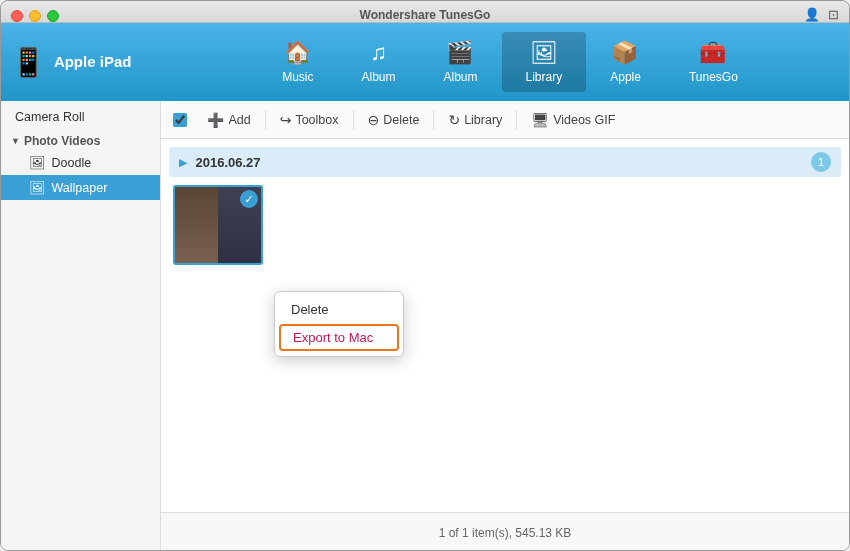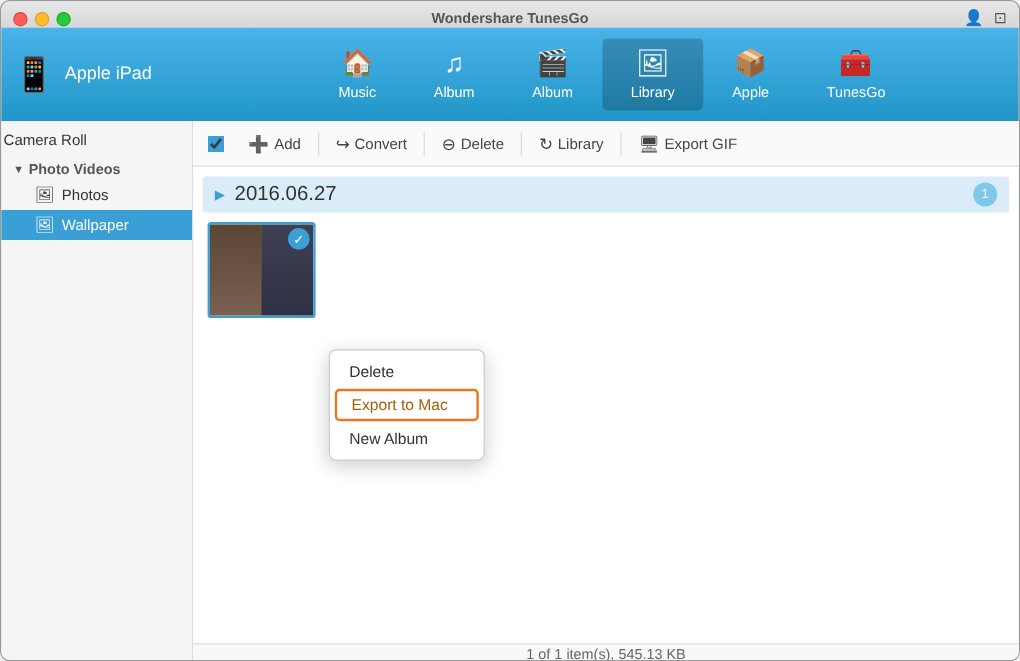--- a/index.html
+++ b/index.html
@@ -66,21 +66,21 @@
       align-items: center;
       color: white;
       min-width: 170px;
     }
     .device-icon {
       font-size: 28px;
       margin-right: 8px;
     }
     .device-name {
       font-size: 15px;
-      font-weight: 400;
+      font-weight: 700;
       line-height: 1.2;
     }
     .nav-tabs {
       display: flex;
       align-items: center;
       flex: 1;
       justify-content: center;
       gap: 0;
     }
     .nav-tab {
@@ -110,21 +110,21 @@
 
     
     .sidebar {
       width: 160px;
       background: #f5f5f5;
       border-right: 1px solid #ddd;
       padding-top: 4px;
       flex-shrink: 0;
     }
     .sidebar-item {
-      padding: 5px 10px 5px 2px;
+      padding: 5px 10px 5px 14px;
       cursor: pointer;
       font-size: 12.5px;
       color: #333;
       display: flex;
       align-items: center;
       gap: 6px;
     }
     .sidebar-item.active {
       background: #3a9fd5;
       color: white;
@@ -195,21 +195,21 @@
     
     .date-group-header {
       display: flex;
       align-items: center;
       background: #d9ecf8;
       padding: 5px 10px;
       margin-bottom: 8px;
       border-radius: 3px;
     }
     .date-group-chevron { color: #3a9fd5; margin-right: 8px; font-size: 11px; }
-    .date-group-label { font-size: 17px; color: #333; font-weight: 400; flex: 1; }
+    .date-group-label { font-size: 13px; color: #333; font-weight: 700; flex: 1; }
     .date-group-count {
       background: #7ec8e8;
       color: white;
       border-radius: 50%;
       width: 20px;
       height: 20px;
       display: flex;
       align-items: center;
       justify-content: center;
       font-size: 11px;
@@ -263,21 +263,21 @@
       content: '';
       display: block;
       width: 50%;
       height: 100%;
       background: linear-gradient(180deg, #404055 0%, #303045 100%);
       float: right;
     }
 
     
     .statusbar {
-      height: 16px;
+      height: 40px;
       border-top: 1px solid #ddd;
       display: flex;
       align-items: center;
       justify-content: center;
       font-size: 12px;
       color: #666;
       background: #f8f8f8;
     }
 
     
@@ -299,21 +299,21 @@
       color: #333;
       cursor: pointer;
       display: flex;
       align-items: center;
     }
     .context-menu-item.highlighted {
       border: 2px solid #e87820;
       border-radius: 4px;
       margin: 1px 4px;
       padding: 4px 12px;
-      color: #a16207;
+      color: #be185d;
     }
   </style>
 </head>
 <body>
 
 <div class="titlebar">
   <div class="titlebar-buttons">
     <span class="tb-btn tb-close"></span>
     <span class="tb-btn tb-min"></span>
     <span class="tb-btn tb-max"></span>
@@ -363,55 +363,55 @@
   <div class="sidebar">
     <div class="sidebar-item">
       <span>Camera Roll</span>
     </div>
     <div class="sidebar-section">
       <span class="chevron">▼</span>
       <span>Photo Videos</span>
     </div>
     <div class="sidebar-item sidebar-sub">
       <span class="folder-icon">🖼</span>
-      <span>Photos</span>
+      <span>Doodle</span>
     </div>
     <div class="sidebar-item sidebar-sub active">
       <span class="folder-icon">🖼</span>
       <span>Wallpaper</span>
     </div>
   </div>
 
   <div class="content">
 
     <div class="toolbar">
       <input type="checkbox" class="toolbar-checkbox" checked="" style="">
       <button class="toolbar-btn">
         <span class="btn-icon">➕</span>
         <span>Add</span>
       </button>
       <div class="toolbar-sep"></div>
       <button class="toolbar-btn">
         <span class="btn-icon">↪</span>
-        <span>Convert</span>
+        <span>Toolbox</span>
       </button>
       <div class="toolbar-sep"></div>
       <button class="toolbar-btn">
         <span class="btn-icon">⊖</span>
         <span>Delete</span>
       </button>
       <div class="toolbar-sep"></div>
       <button class="toolbar-btn">
         <span class="btn-icon">↻</span>
         <span>Library</span>
       </button>
       <div class="toolbar-sep"></div>
       <button class="toolbar-btn">
         <span class="btn-icon">🖥</span>
-        <span>Export GIF</span>
+        <span>Videos GIF</span>
       </button>
     </div>
 
     <div class="photo-area">
       <div class="date-group-header">
         <span class="date-group-chevron">▶</span>
         <span class="date-group-label">2016.06.27</span>
         <span class="date-group-count">1</span>
       </div>
       <div class="photo-grid">
@@ -426,19 +426,16 @@
       <span>1 of 1 item(s), 545.13 KB</span>
     </div>
 
     <div class="context-menu">
       <div class="context-menu-item">
         <span>Delete</span>
       </div>
       <div class="context-menu-item highlighted">
         <span>Export to Mac</span>
       </div>
-      <div class="context-menu-item">
-        <span>New Album</span>
-      </div>
     </div>
 
   </div>
 </div>
 
 </body></html>

